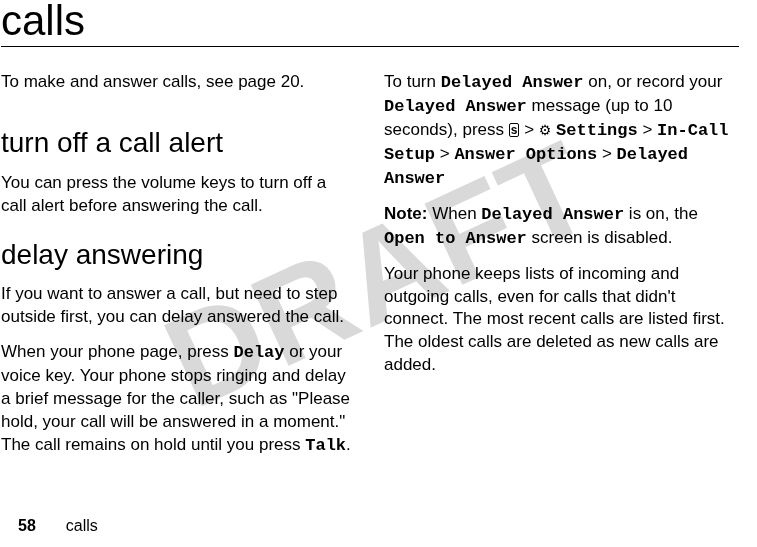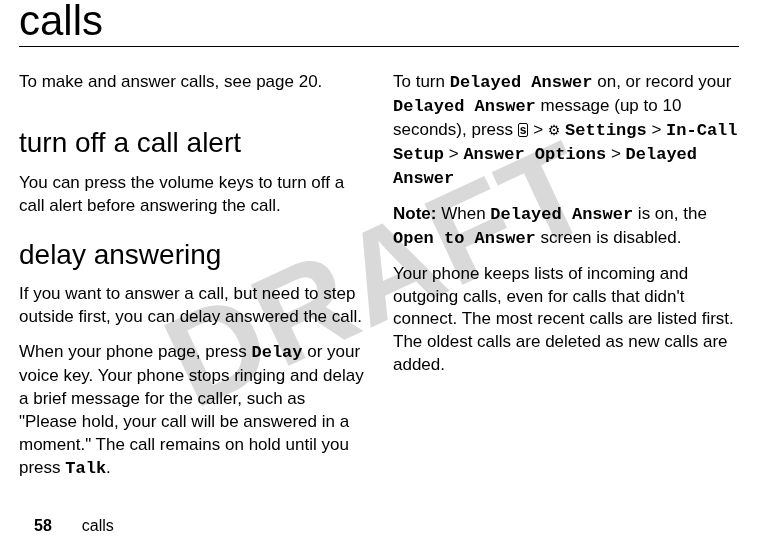--- a/index.html
+++ b/index.html
@@ -22,21 +22,21 @@
     font-size: 130px;
     color: #d9d9d9;
     letter-spacing: 2px;
     z-index: 0;
     user-select: none;
     white-space: nowrap;
   }
   .page {
     position: relative;
     z-index: 1;
-    padding: 0 18px 0 19px;
+    padding: 0 18px 0 1px;
     box-sizing: border-box;
     height: 100%;
   }
   .title {
     font-size: 42px;
     font-weight: normal;
     margin: 0;
     padding-top: 0;
     border-bottom: 1px solid #000;
     padding-bottom: 4px;
@@ -67,21 +67,21 @@
     font-family: Liberation Mono, monospace;
     font-weight: bold;
     font-stretch: condensed;
   }
   .bold {
     font-weight: bold;
   }
   .footer {
     position: absolute;
     bottom: 12px;
-    left: 34px;
+    left: 18px;
     font-size: 16px;
   }
   .footer .page-num {
     font-weight: bold;
     margin-right: 30px;
   }
   .glyph {
     display: inline-block;
     text-align: center;
     line-height: 1;

